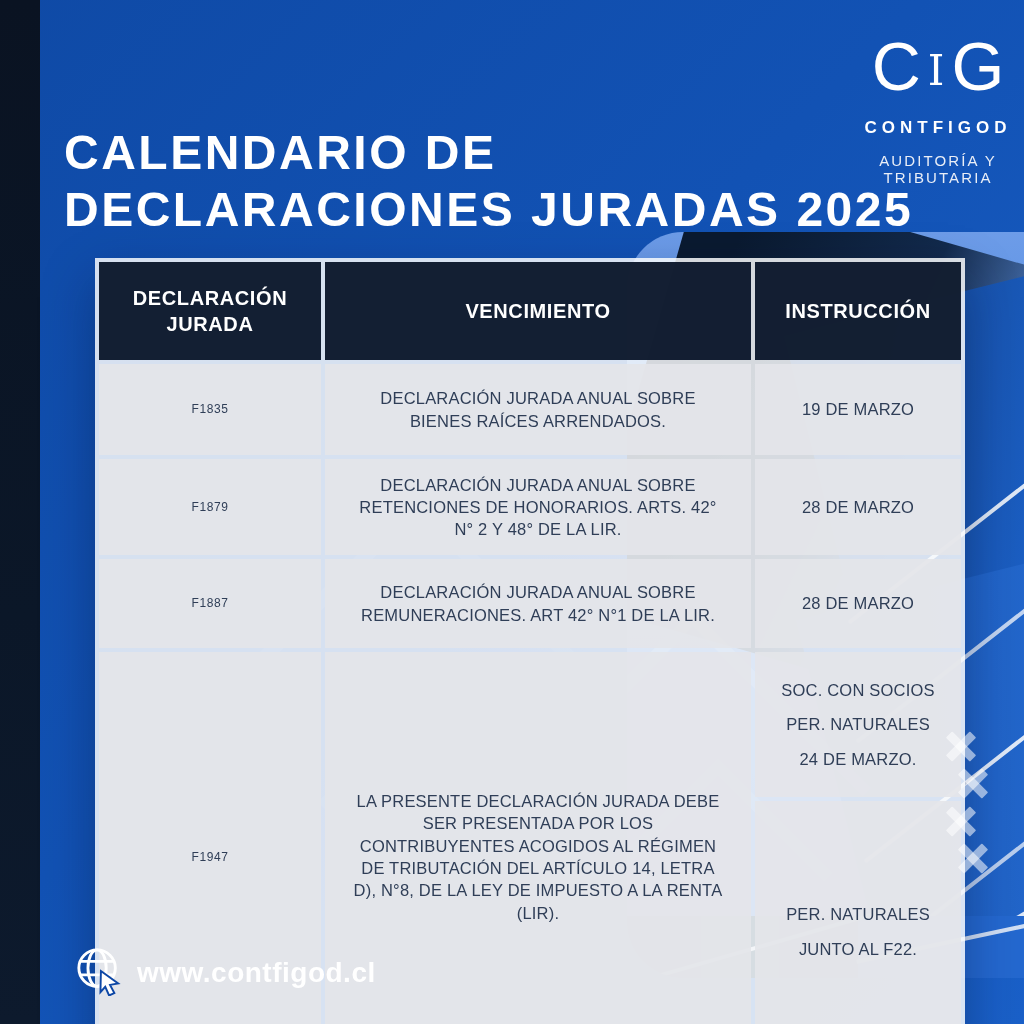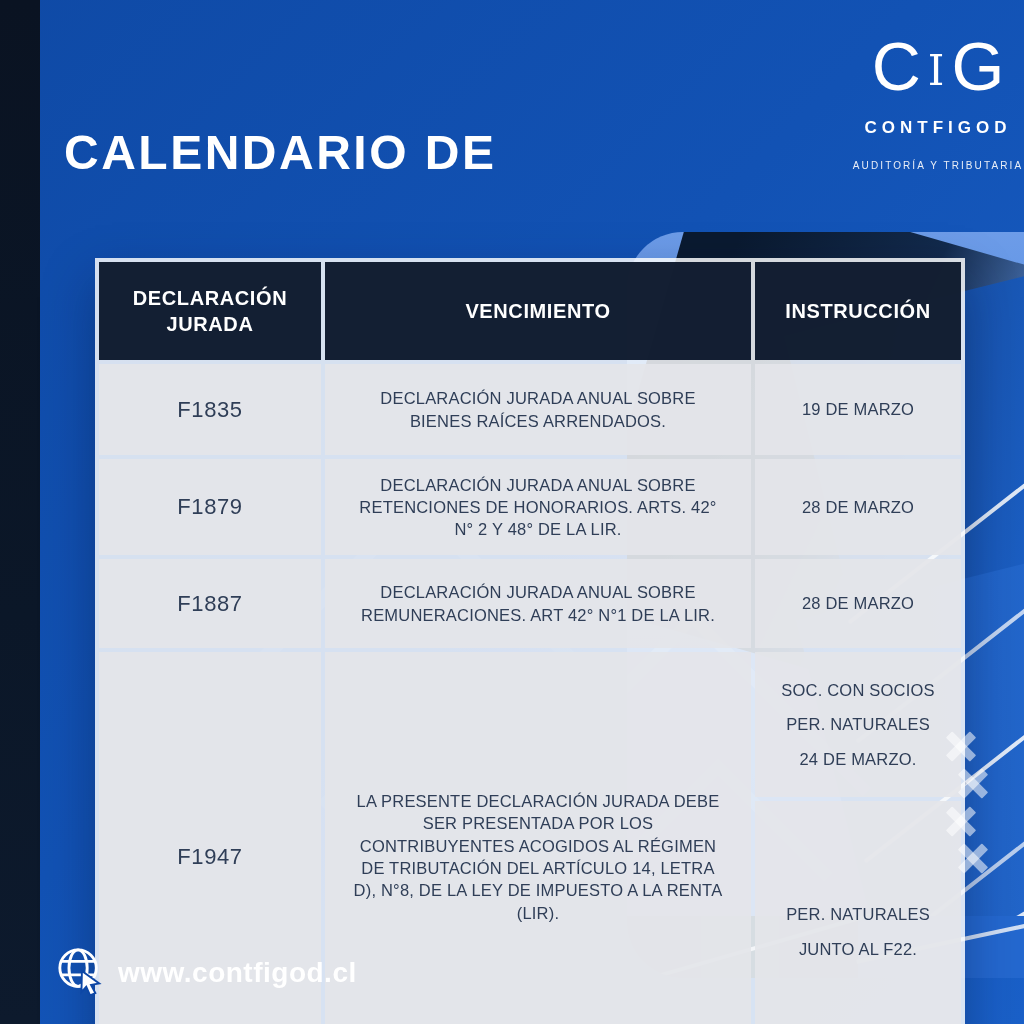--- a/index.html
+++ b/index.html
@@ -52,53 +52,53 @@
   .title{position:absolute;left:64px;top:124px;color:#ffffff;font-weight:700;
     font-size:48px;line-height:57px;letter-spacing:2.5px;white-space:nowrap;}
 
   
   .brand{position:absolute;left:852px;top:26px;width:172px;text-align:center;color:#fff;}
   .cg-row{display:flex;align-items:center;justify-content:center;height:80px;}
   .cg-letter{font-size:68px;font-weight:400;line-height:1;}
   .cg-divider{font-family:"DejaVu Serif",serif;font-size:42px;font-weight:400;
     margin:0 7px;transform:translateY(4px);}
   .brand-name{font-size:17px;font-weight:700;letter-spacing:5px;margin-top:12px;}
-  .brand-tagline{font-size:10px;font-weight:400;letter-spacing:2.1px;margin-top:22px;color:#e9eef7;}
+  .brand-tagline{font-size:15px;font-weight:400;letter-spacing:2.1px;margin-top:14px;color:#e9eef7;}
 
   
   .djtable{position:absolute;left:95px;top:258px;width:870px;height:808px;
     box-sizing:border-box;display:grid;
     grid-template-columns:222px 426px 1fr;
     grid-template-rows:98px 91px 96px 89px 1fr;
     gap:4px;padding:4px;background:rgba(249,250,252,0.85);
     box-shadow:0 22px 48px rgba(4,18,55,0.35);}
   .hcell{background:rgba(8,20,40,0.95);color:#ffffff;font-weight:700;font-size:20px;
     letter-spacing:0.6px;display:flex;align-items:center;justify-content:center;
     text-align:center;line-height:1.3;padding:0 10px;}
   .cell{background:rgba(228,229,233,0.92);color:#2f3e57;font-size:16.5px;
     letter-spacing:0.2px;display:flex;align-items:center;justify-content:center;
     text-align:center;line-height:1.35;padding:0 26px;}
-  .cell.form{font-size:22px;letter-spacing:0.6px;}
+  .cell.form{font-size:12px;letter-spacing:0.6px;}
   .split{display:flex;flex-direction:column;gap:4px;}
   .split .cell{flex:1;line-height:2.1;padding:0 14px;}
   .split .cell.top{flex:0 0 145px;}
 
   
   .xmark{position:absolute;width:30px;height:30px;z-index:5;}
   .xmark::before,.xmark::after{content:"";position:absolute;left:-2px;top:11px;
     width:34px;height:9px;background:rgba(255,255,255,0.55);border-radius:1px;}
   .xmark::before{transform:rotate(45deg);}
   .xmark::after{transform:rotate(-45deg);}
   .x1{left:946px;top:731px;}
   .x2{left:958px;top:768px;}
   .x3{left:946px;top:806px;}
   .x4{left:958px;top:843px;}
 
   
-  .footer{position:absolute;left:56px;top:946px;display:flex;align-items:center;gap:14px;color:#fff;}
+  .footer{position:absolute;left:75px;top:946px;display:flex;align-items:center;gap:14px;color:#fff;}
   .website{font-size:28px;font-weight:700;letter-spacing:0.5px;}
 </style>
 </head>
 <body>
 
 <div class="canvas">
 
   <div class="left-stripe"></div>
   <div class="bg-chevron c1"></div>
   <div class="bg-chevron c2"></div>
@@ -125,20 +125,21 @@
       <span class="cg-letter">C</span>
       <span class="cg-divider">I</span>
       <span class="cg-letter">G</span>
     </div>
     <div class="brand-name">CONTFIGOD</div>
     <div class="brand-tagline">AUDITORÍA Y TRIBUTARIA</div>
   </div>
 
   <div class="title">
     <div>CALENDARIO DE</div>
+    <div>DECLARACIONES JURADAS 2025</div>
   </div>
 
   <div class="djtable">
     <div class="hcell">DECLARACIÓN JURADA</div>
     <div class="hcell">VENCIMIENTO</div>
     <div class="hcell">INSTRUCCIÓN</div>
 
     <div class="cell form">F1835</div>
     <div class="cell">DECLARACIÓN JURADA ANUAL SOBRE BIENES RAÍCES ARRENDADOS.</div>
     <div class="cell">19 DE MARZO</div>

